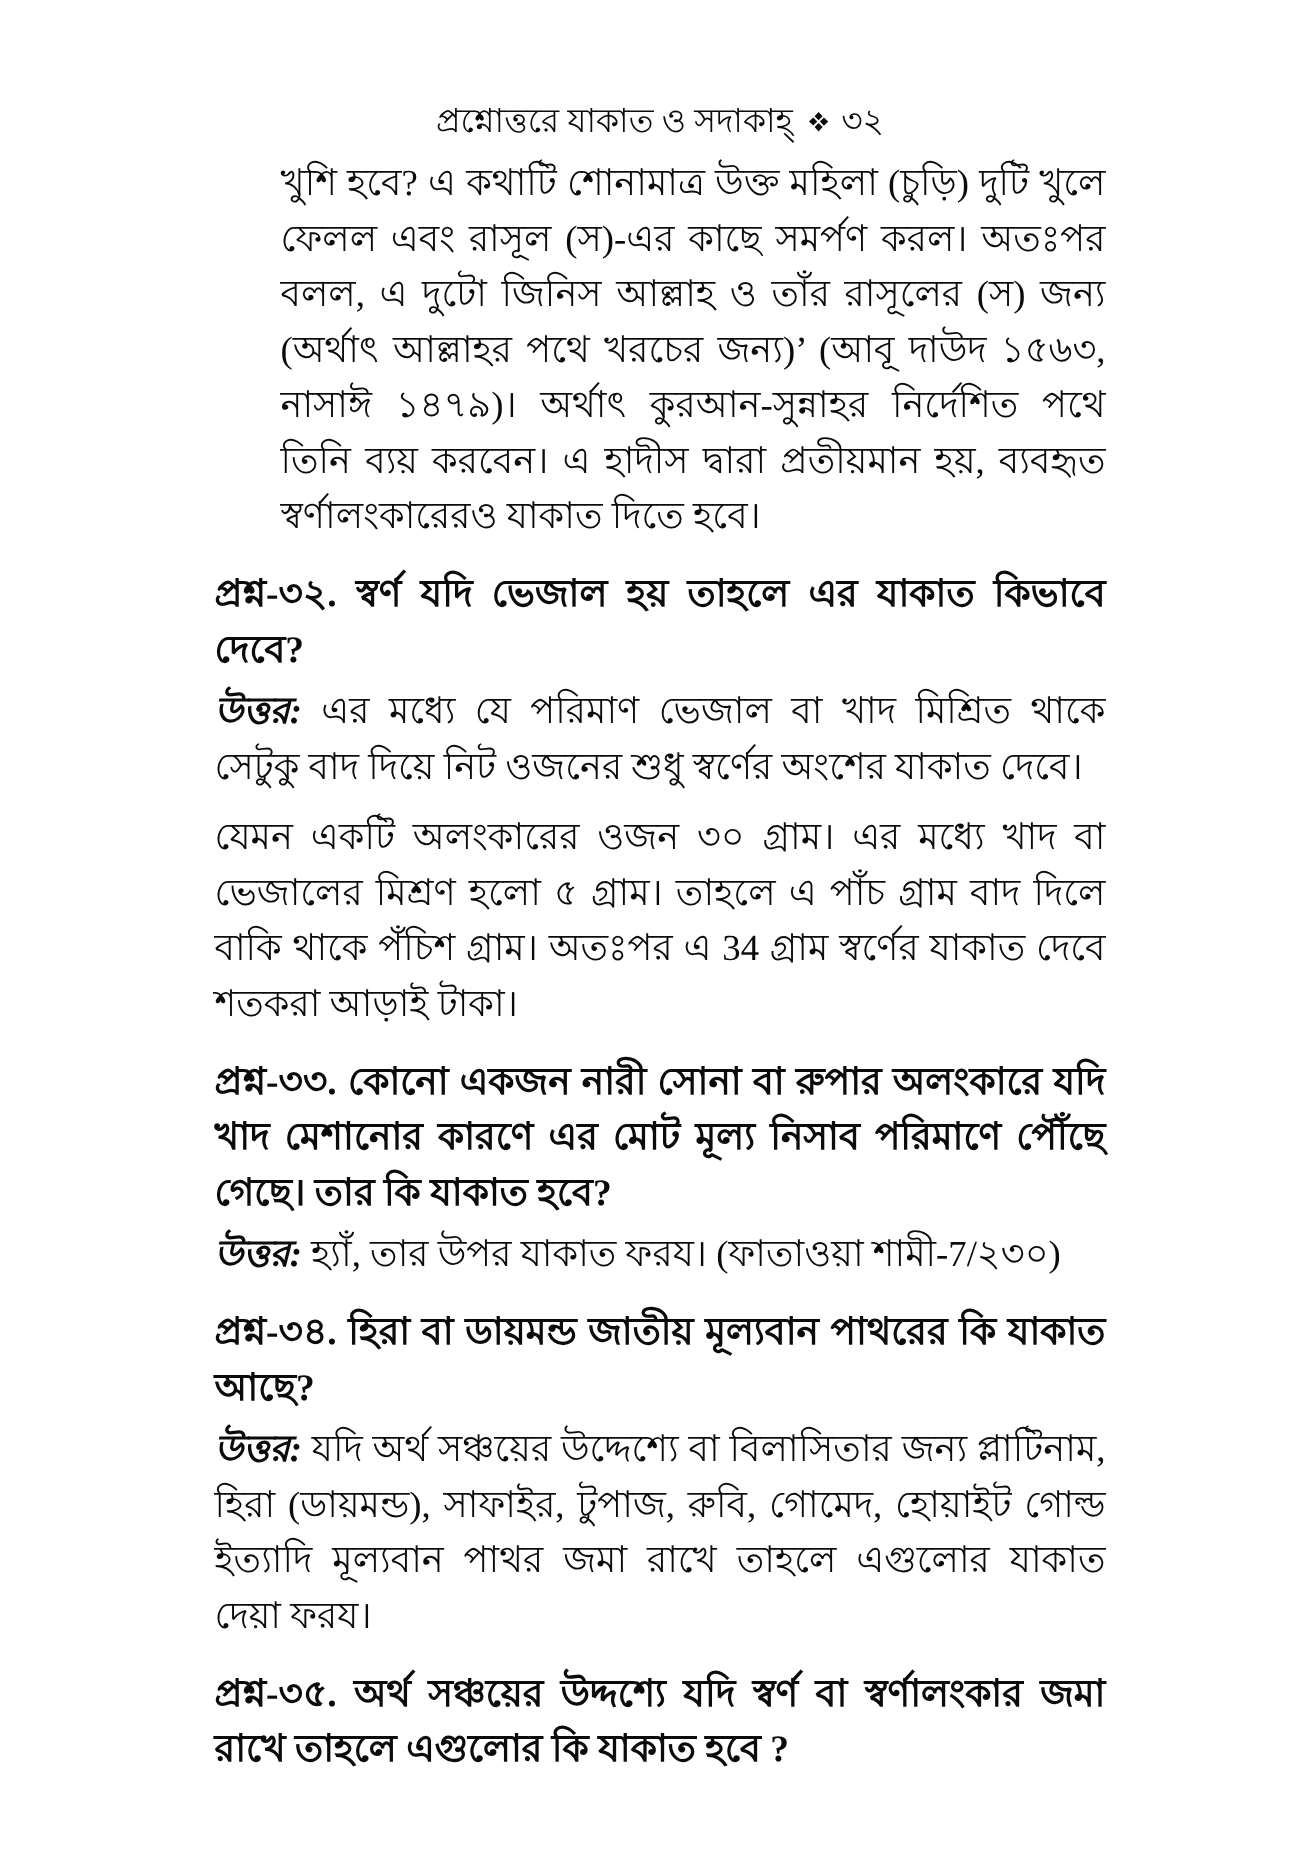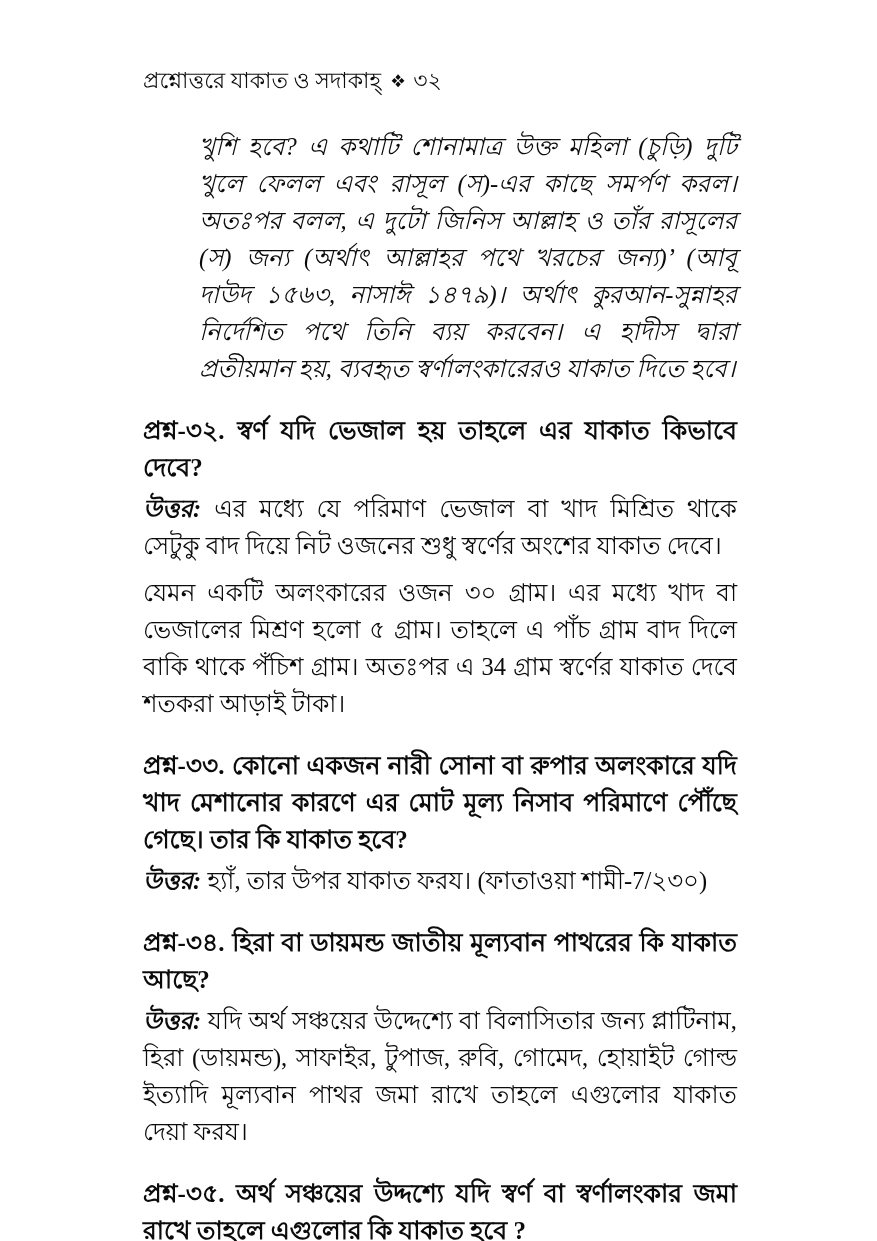--- a/index.html
+++ b/index.html
@@ -11,45 +11,45 @@
     color: #0b0b0b;
     overflow: hidden;
   }
   .page {
     width: 877px;
     height: 1241px;
     background: #ffffff;
     padding: 66px 140px 0 143px;
   }
   .running-header {
+    text-align: center;
     font-size: 22px;
     line-height: 30px;
-    margin-bottom: 32px;
+    margin-bottom: 8px;
     white-space: nowrap;
   }
   .running-header .sep {
     display: inline-block;
     margin: 0 8px 0 10px;
     font-size: 18px;
     vertical-align: 1px;
   }
   p {
     font-size: 24.5px;
     line-height: 37px;
     text-align: justify;
     text-justify: inter-word;
   }
   .quote-block {
-    margin-left: 56px;
+    margin-left: 44px;
     margin-bottom: 12px;
-    font-style: italic;
   }
   .question {
     font-weight: bold;
-    margin-top: 25px;
+    margin-top: 15px;
     margin-bottom: 4px;
     font-size: 25px;
   }
   .answer { margin-bottom: 4px; }
   .answer .ans-label { font-weight: bold; font-style: italic; }
   .body-para { margin-top: 10px; margin-bottom: 4px; }
 </style>
 </head>
 <body>
 

